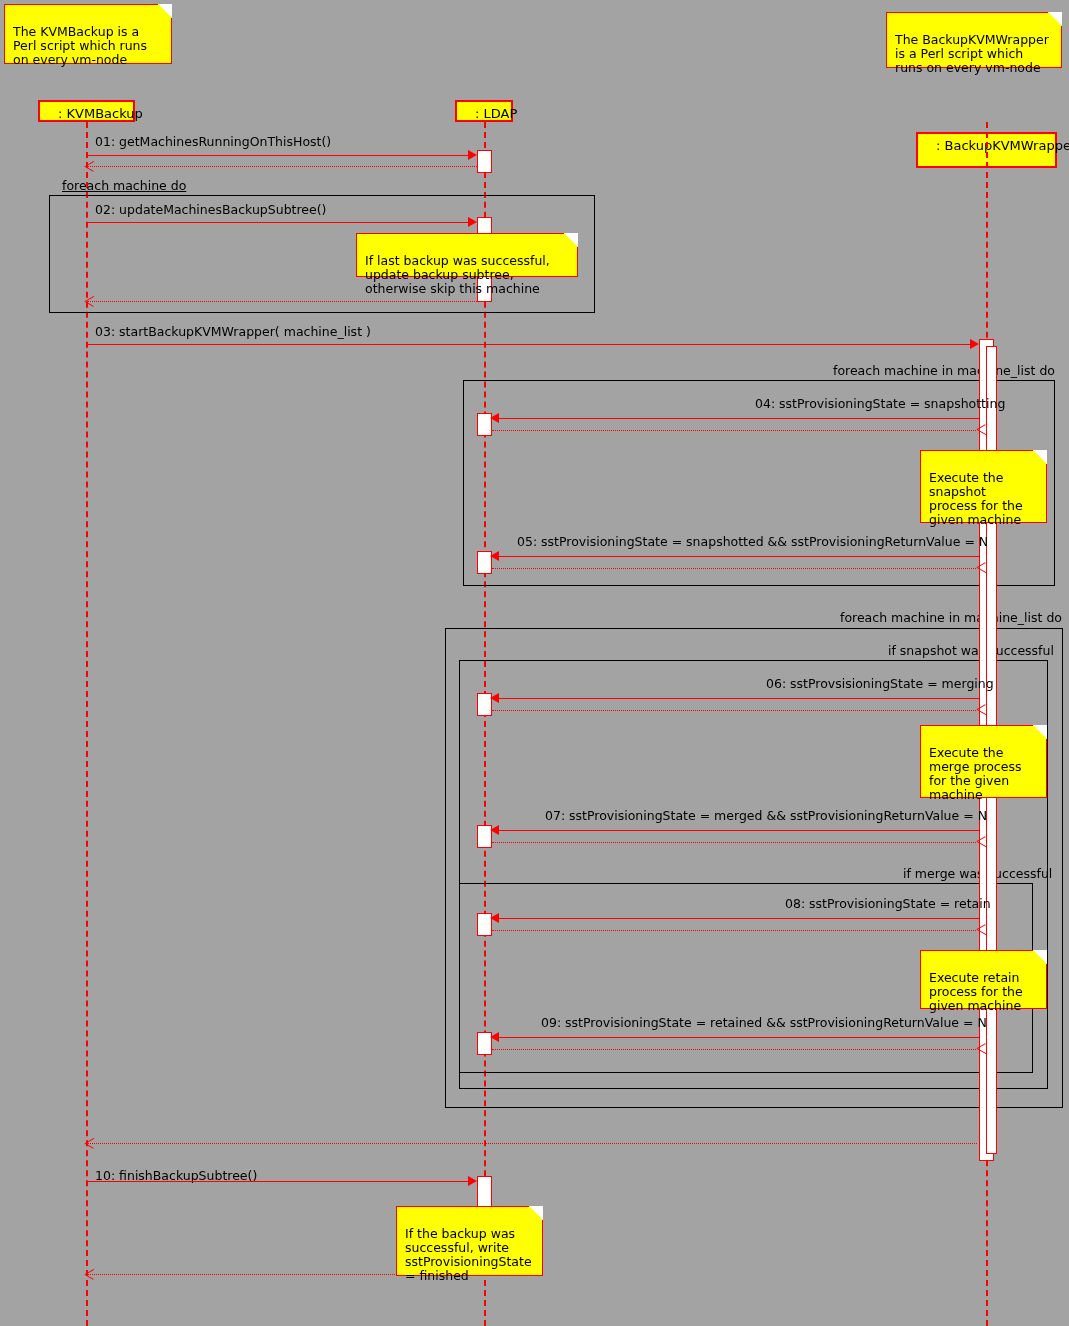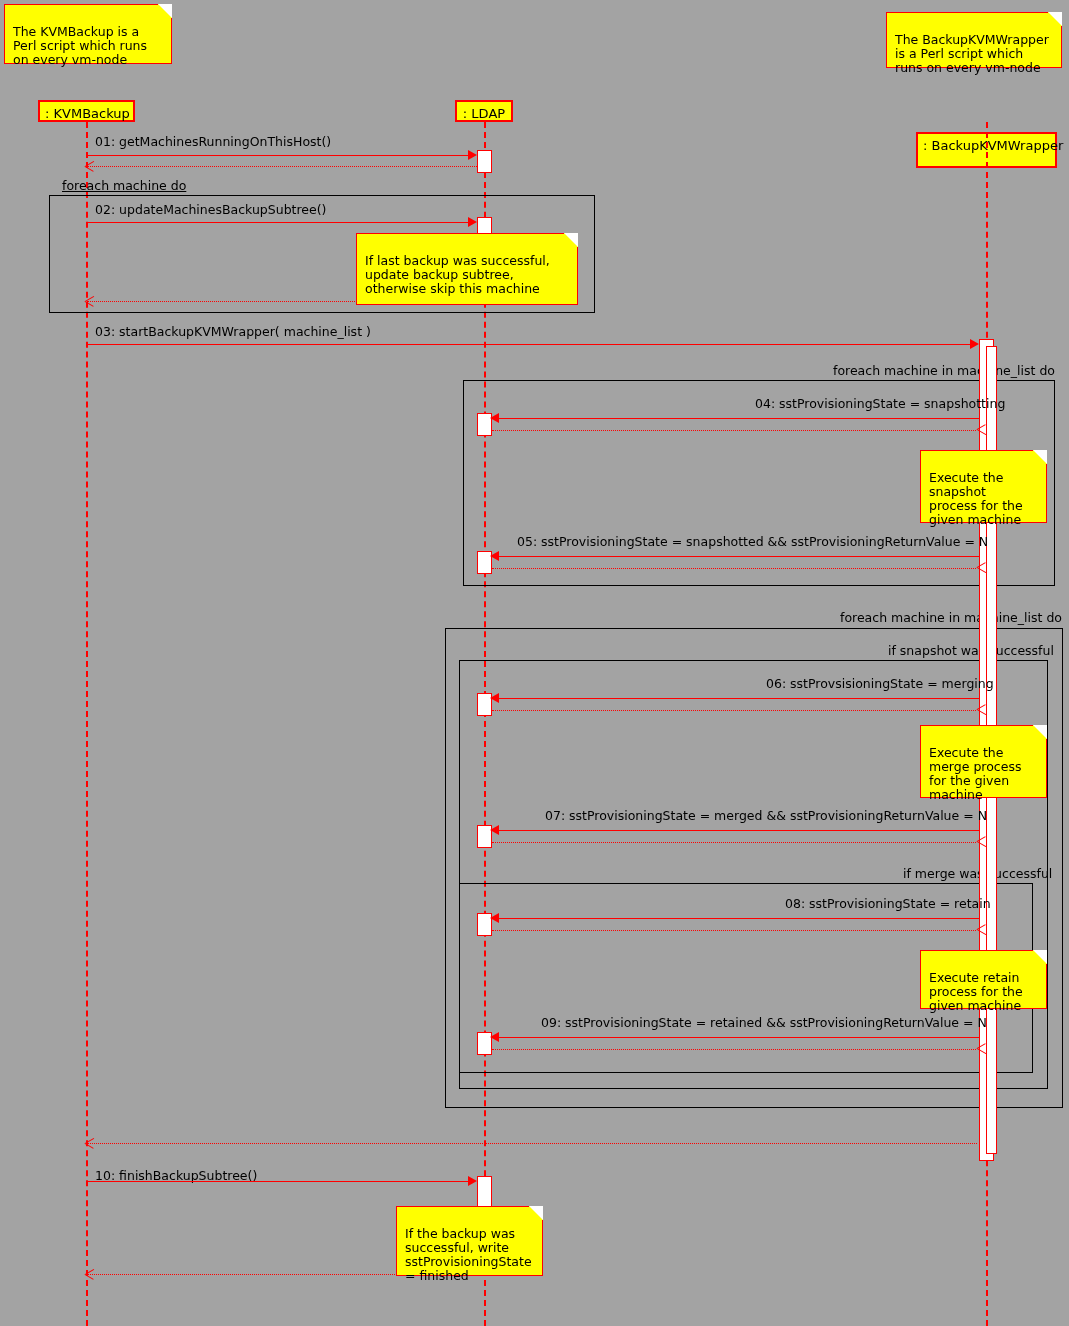--- a/index.html
+++ b/index.html
@@ -7,21 +7,21 @@
   #canvas{position:relative;width:1069px;height:1326px;background:#a3a3a3;overflow:hidden;}
 
   
   .lifeline-head{
     position:absolute;
     background:#ffff00;
     border:2px solid #ff0000;
     color:#000000;
     font-size:13px;
     line-height:1;
-    padding:5px 5px;
+    padding:5px 18px;
     white-space:nowrap;
     box-sizing:border-box;
     text-align:center;
   }
   
   .lifeline-stem{
     position:absolute;
     width:0;
     border-left:2px dashed #ff0000;
   }
@@ -244,21 +244,21 @@
   <div class="msg-line ret" style="left:87px;top:1143px;width:890px;"></div>
   <div class="arrow-open-l" style="left:85px;top:1138px;"></div>
 
   <div class="msg-label" style="left:95px;top:1162px;margin-top:8px;">10: finishBackupSubtree()</div>
   <div class="msg-line" style="left:87px;top:1181px;width:386px;"></div>
   <div class="arrow-r" style="left:468px;top:1176px;"></div>
 
   <div class="msg-line ret" style="left:87px;top:1274px;width:390px;"></div>
   <div class="arrow-open-l" style="left:85px;top:1269px;"></div>
 
-  <div class="note" style="left:356px;top:233px;width:222px;height:72px;">
+  <div class="note" style="left:356px;top:233px;width:222px;height:44px;">
     <span>If last backup was successful,
 update backup subtree,
 otherwise skip this machine</span>
     <span class="fold-tri"></span>
   </div>
 
   <div class="note" style="left:920px;top:450px;width:127px;height:73px;">
     <span>Execute the
 snapshot
 process for the

